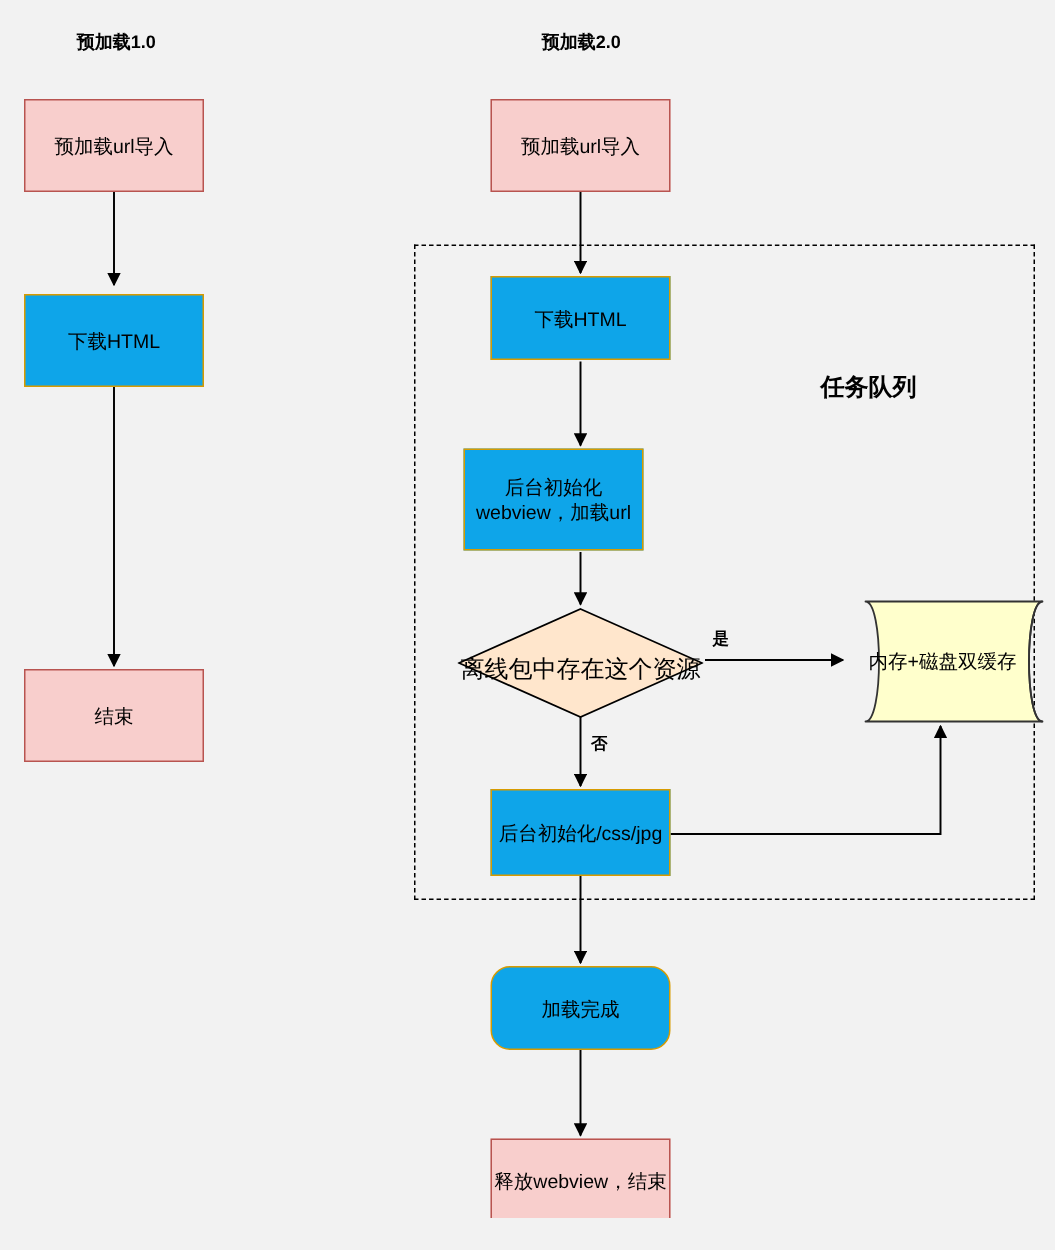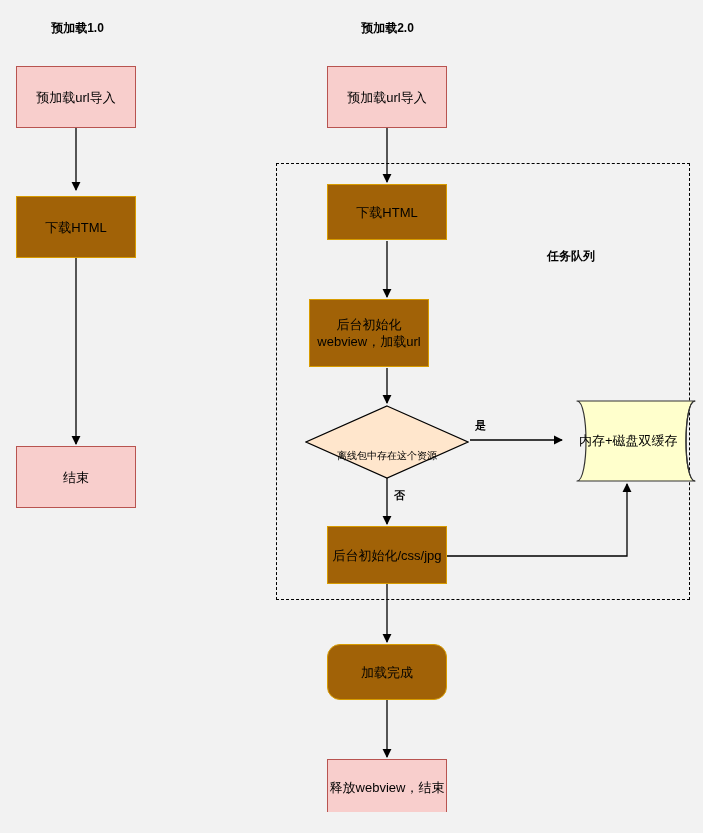--- a/index.html
+++ b/index.html
@@ -35,42 +35,42 @@
     line-height: 17px;
     color: #000000;
     z-index: 3;
   }
   .node-pink {
     background: #f8cecc;
     border: 1px solid #b85450;
     border-radius: 0;
   }
   .node-orange {
-    background: #a16207;
+    background: #0ea5e9;
     border: 1px solid #d79b00;
   }
   .diamond-wrap {
     position: absolute;
     z-index: 3;
   }
   .diamond-wrap svg {
     position: absolute;
     left: 0;
     top: 0;
   }
   .diamond-label {
     position: absolute;
     left: 0;
-    top: 14px;
+    top: 4px;
     width: 100%;
     height: 100%;
     display: flex;
     align-items: center;
     justify-content: center;
-    font-size: 10px;
+    font-size: 16px;
     color: #000000;
     white-space: nowrap;
   }
   .cylinder-wrap {
     position: absolute;
     z-index: 3;
   }
   .cylinder-wrap svg {
     position: absolute;
     left: 0;
@@ -92,21 +92,21 @@
     white-space: nowrap;
   }
   .dashed-group {
     position: absolute;
     border: 1px dashed #000000;
     background: transparent;
     z-index: 1;
   }
   .group-label {
     position: absolute;
-    font-size: 12px;
+    font-size: 16px;
     font-weight: bold;
     color: #000000;
     white-space: nowrap;
     z-index: 2;
   }
   .edge-label {
     position: absolute;
     font-size: 11px;
     font-weight: bold;
     color: #000000;

